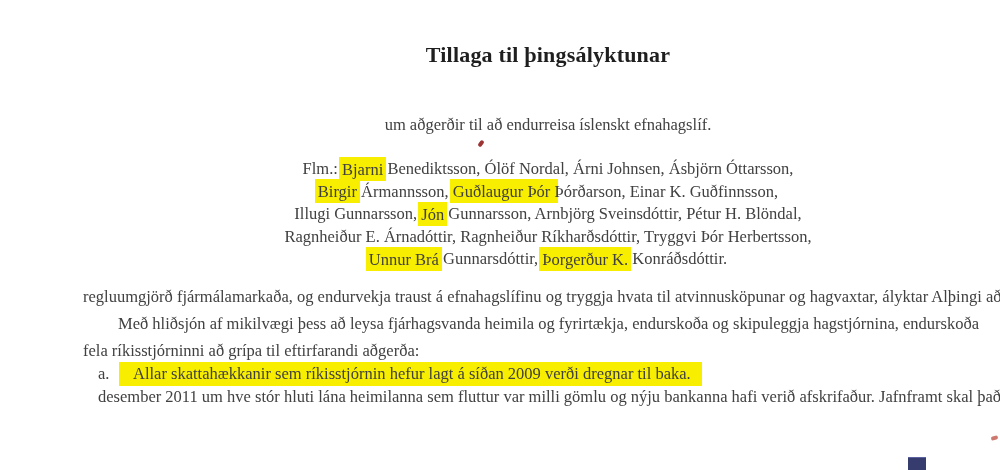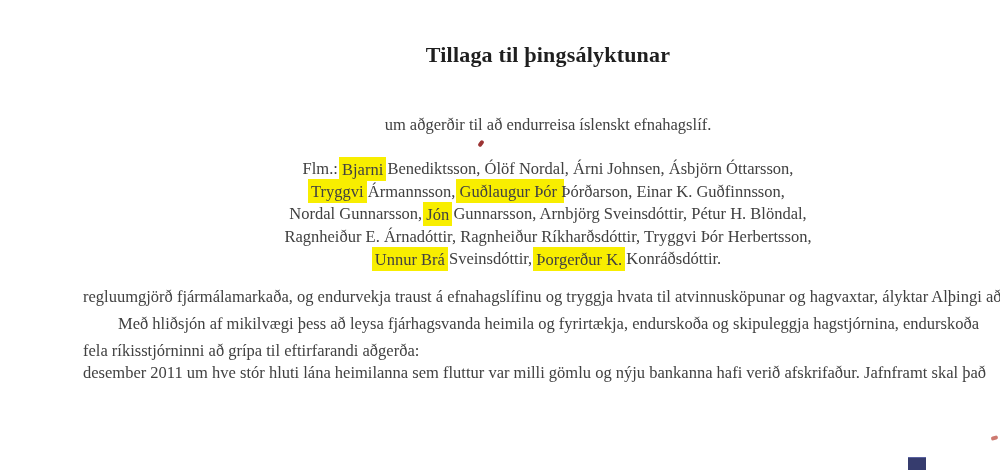--- a/index.html
+++ b/index.html
@@ -11,21 +11,21 @@
   }
   .centerband{position:absolute;left:83px;width:930px;text-align:center;}
   .doc-title{top:42px;font-size:22px;font-weight:bold;color:var(--title,#1f1f1f);letter-spacing:.2px;}
   .doc-subtitle{top:115px;font-size:16.5px;}
   .names{top:158px;font-size:16.5px;line-height:22.5px;}
   .body-par{position:absolute;left:83px;top:283px;width:917px;font-size:16.5px;line-height:27px;}
   .body-par .pline{white-space:nowrap;}
   .body-par .pline.indent{text-indent:35px;}
   .list{position:absolute;left:83px;top:362px;width:917px;font-size:16.5px;line-height:21.2px;}
   .li{text-indent:15px;white-space:nowrap;}
-  .li-cont{text-indent:0;white-space:nowrap;}
+  .li-cont{text-indent:0;white-space:nowrap;margin-left:15px;}
   .marker{display:inline-block;width:35px;text-indent:0;}
   .hl{background:var(--hl,#f8ee00);padding:2.5px 3px;margin:0 -3px;}
   .hl-line{background:var(--hl,#f8ee00);display:inline-block;text-indent:0;
            margin-left:-14px;padding:1px 11px 2px 14px;}
   .speck1{position:absolute;left:479px;top:140px;width:4px;height:7px;border-radius:2px;
           transform:rotate(38deg);background:var(--speck,#9c3434);}
   .speck2{position:absolute;left:991px;top:436px;width:7px;height:4px;border-radius:2px;
           transform:rotate(-15deg);background:#c0584c;opacity:.8;}
   .navy-square{position:absolute;left:908px;top:457px;width:18px;height:13px;
                background:var(--navy,#363c6e);border-top:1px solid #5a62a0;}
@@ -36,32 +36,35 @@
 <div class="page">
 
   <div class="centerband doc-title">Tillaga til þingsályktunar</div>
 
   <div class="centerband doc-subtitle">um aðgerðir til að endurreisa íslenskt efnahagslíf.</div>
 
   <div class="speck1"></div>
 
   <div class="centerband names">
     <div class="name-line"><span>Flm.: </span><span class="hl">Bjarni</span><span> Benediktsson, Ólöf Nordal, Árni Johnsen, Ásbjörn Óttarsson,</span></div>
-    <div class="name-line"><span class="hl">Tryggvi</span><span> Ármannsson, </span><span class="hl">Guðlaugur Þór </span><span>Þórðarson, Einar K. Guðfinnsson,</span></div>
-    <div class="name-line"><span>Nordal Gunnarsson, </span><span class="hl">Jón</span><span> Gunnarsson, Arnbjörg Sveinsdóttir, Pétur H. Blöndal,</span></div>
+    <div class="name-line"><span class="hl">Birgir</span><span> Ármannsson, </span><span class="hl">Guðlaugur Þór </span><span>Þórðarson, Einar K. Guðfinnsson,</span></div>
+    <div class="name-line"><span>Illugi Gunnarsson, </span><span class="hl">Jón</span><span> Gunnarsson, Arnbjörg Sveinsdóttir, Pétur H. Blöndal,</span></div>
     <div class="name-line"><span>Ragnheiður E. Árnadóttir, Ragnheiður Ríkharðsdóttir, Tryggvi Þór Herbertsson,</span></div>
-    <div class="name-line"><span class="hl">Unnur Brá</span><span> Sveinsdóttir, </span><span class="hl">Þorgerður K.</span><span> Konráðsdóttir.</span></div>
+    <div class="name-line"><span class="hl">Unnur Brá</span><span> Gunnarsdóttir, </span><span class="hl">Þorgerður K.</span><span> Konráðsdóttir.</span></div>
   </div>
 
   <div class="body-par">
     <div class="pline">regluumgjörð fjármálamarkaða, og endurvekja traust á efnahagslífinu og tryggja hvata til atvinnusköpunar og hagvaxtar, ályktar Alþingi að</div>
     <div class="pline indent">Með hliðsjón af mikilvægi þess að leysa fjárhagsvanda heimila og fyrirtækja, endurskoða og skipuleggja hagstjórnina, endurskoða</div>
     <div class="pline">fela ríkisstjórninni að grípa til eftirfarandi aðgerða:</div>
   </div>
 
   <div class="list">
+    <div class="li">
+      <span class="marker">a.</span><span class="hl-line">Allar skattahækkanir sem ríkisstjórnin hefur lagt á síðan 2009 verði dregnar til baka.</span>
+    </div>
     <div class="li-cont">desember 2011 um hve stór hluti lána heimilanna sem fluttur var milli gömlu og nýju bankanna hafi verið afskrifaður. Jafnframt skal það</div>
   </div>
 
   <div class="speck2"></div>
   <div class="navy-square"></div>
 
 </div>
 
 </body></html>

